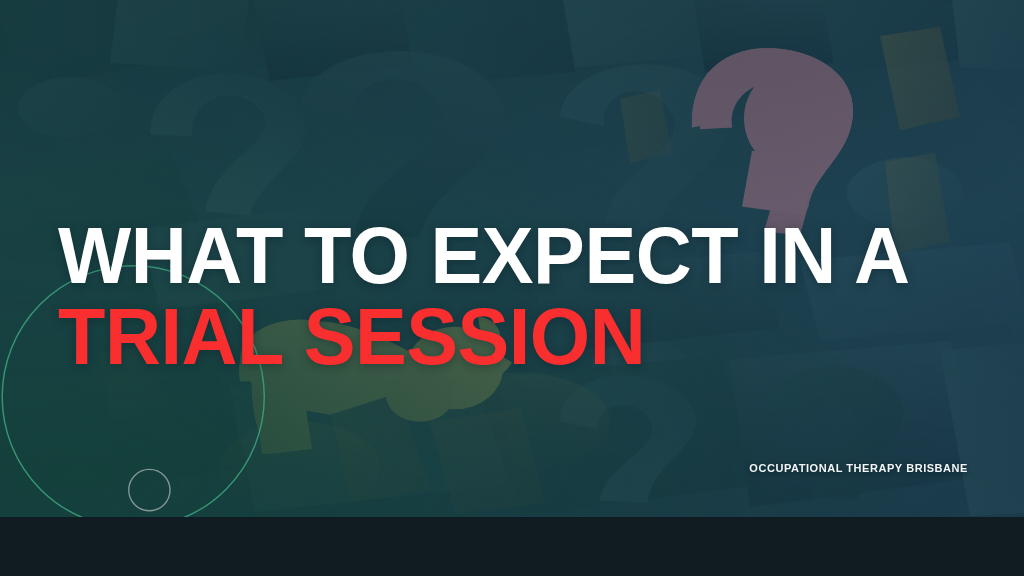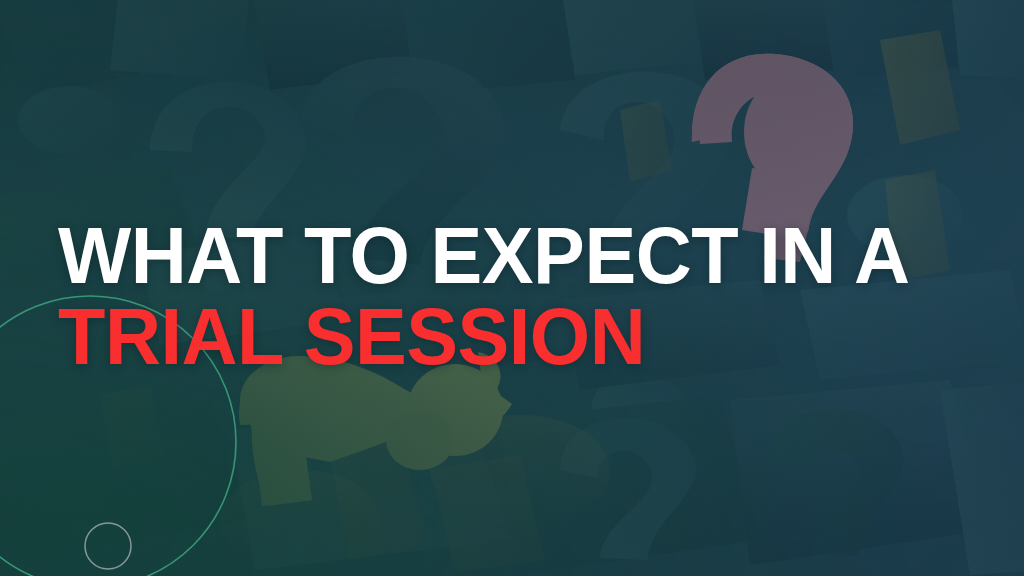--- a/index.html
+++ b/index.html
@@ -8,21 +8,21 @@
     padding: 0;
     background: #101c22;
   }
   body {
     font-family: "Liberation Sans", sans-serif;
   }
 
   .banner {
     position: relative;
     width: 1024px;
-    height: 576px;
+    height: 517px;
     overflow: hidden;
     background: #24454f;
     user-select: none;
     text-decoration: underline;
   }
 
   
   .bg-art {
     position: absolute;
     inset: 0;
@@ -253,14 +253,15 @@
       <circle cx="90" cy="442" r="146" fill="none" stroke="#3da57e" stroke-width="1.6" opacity="0.85"></circle>
       <circle cx="108" cy="546" r="23" fill="none" stroke="#9aa8a6" stroke-width="1.5" opacity="0.85"></circle>
     </svg>
   </div>
 
   <h1 class="headline">
     <span class="line line-1">WHAT TO EXPECT IN A</span>
     <span class="line line-2">TRIAL SESSION</span>
   </h1>
 
+  <div class="caption">OCCUPATIONAL THERAPY BRISBANE</div>
 
 </div>
 
 </body></html>

